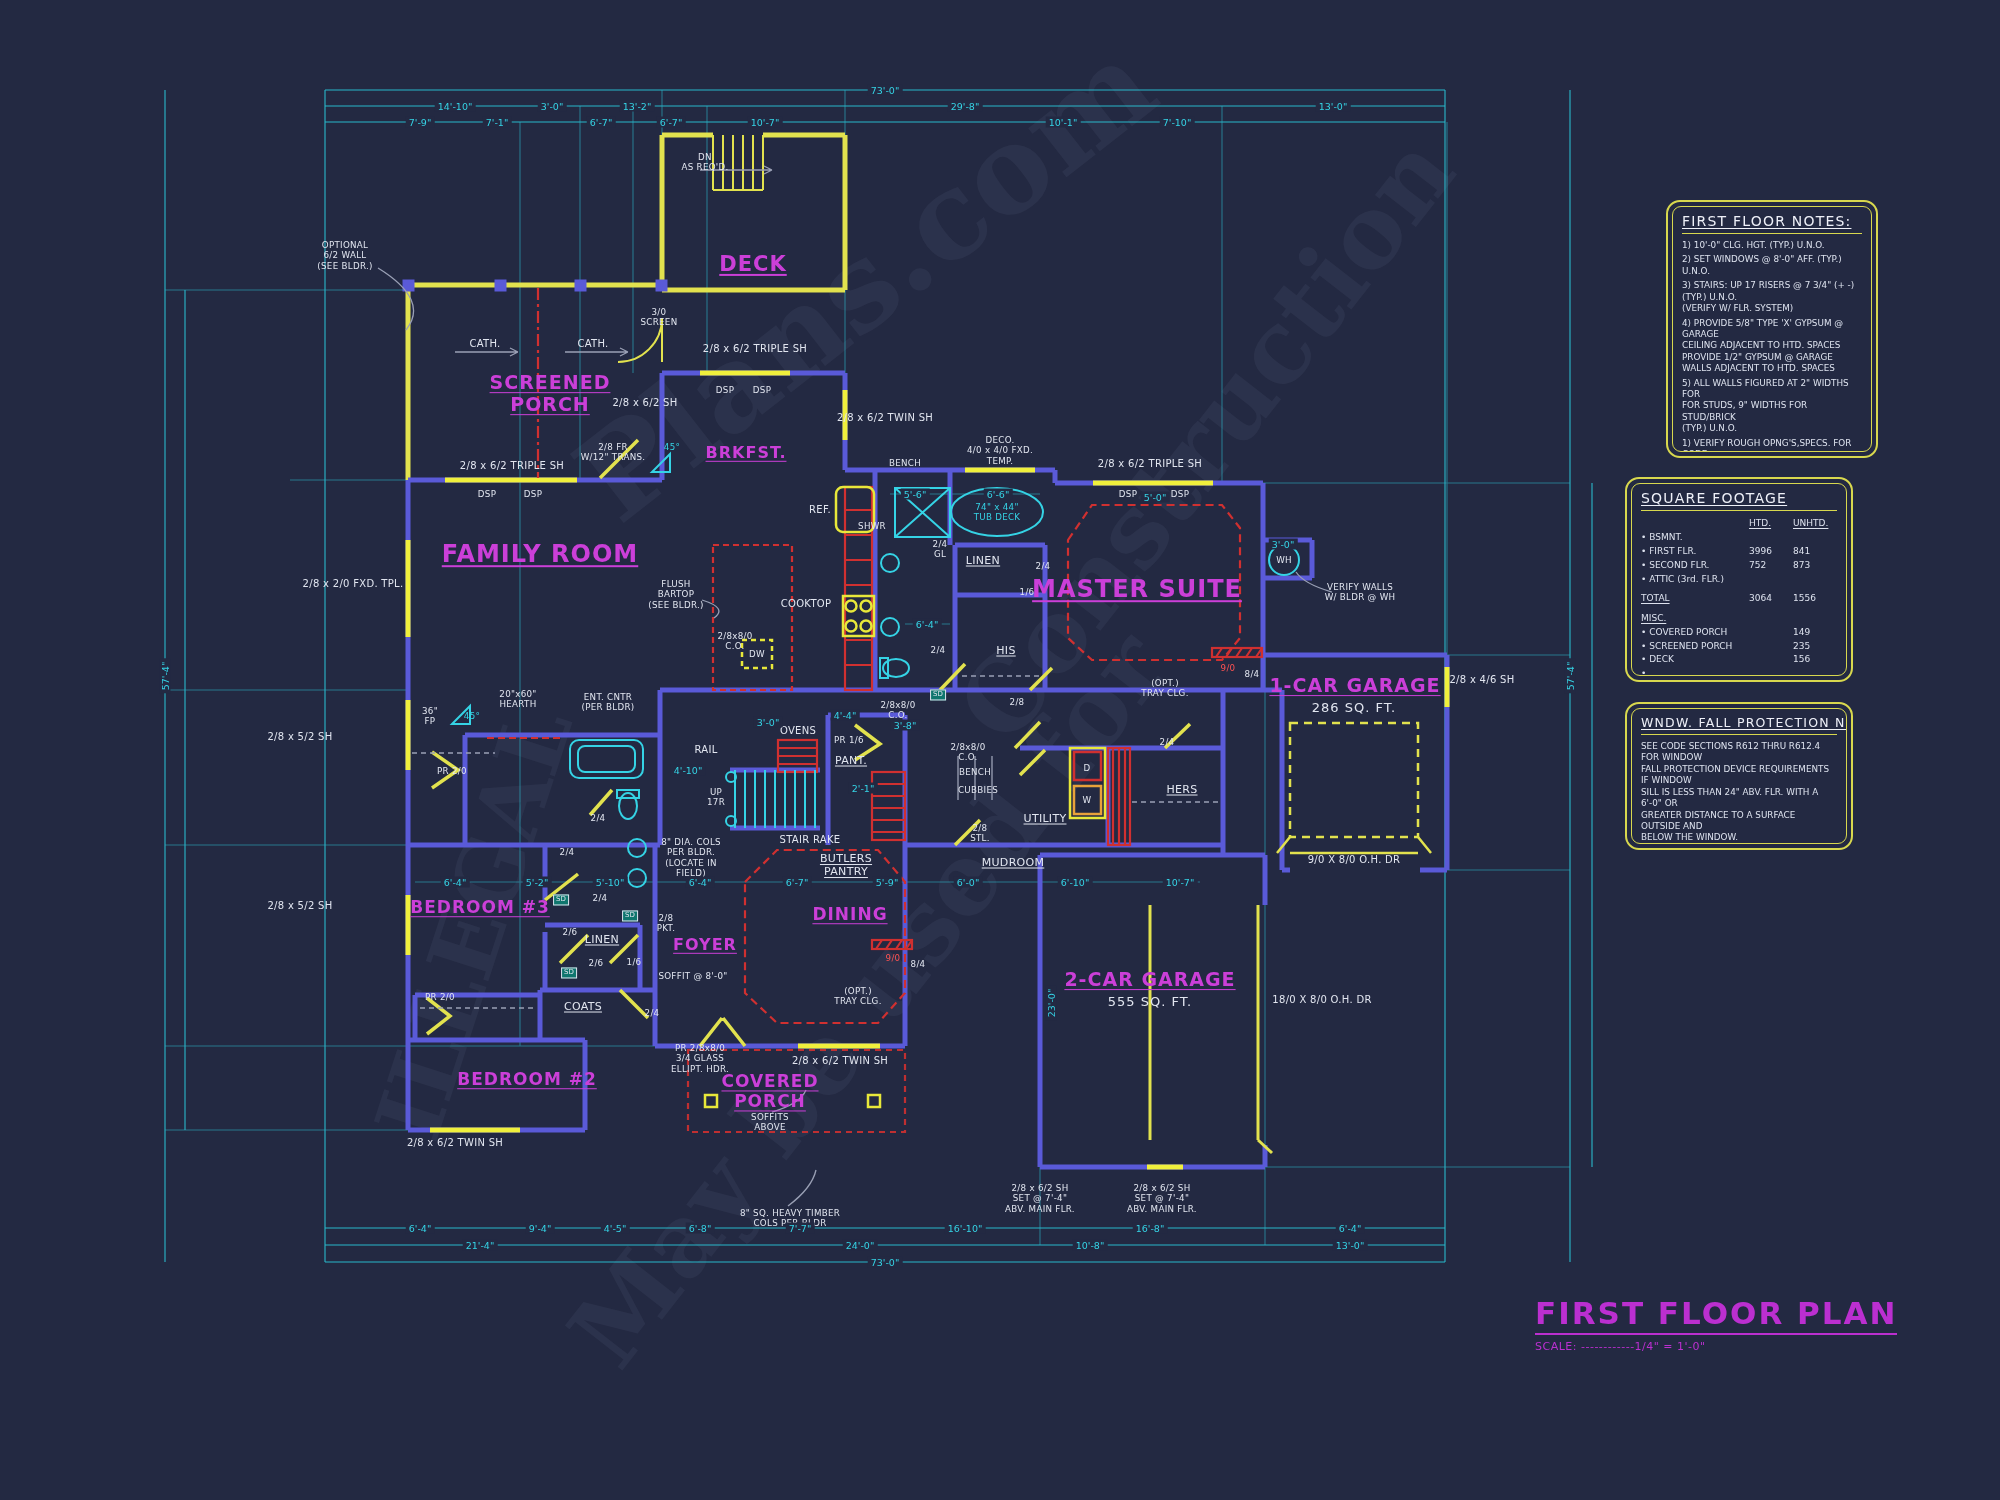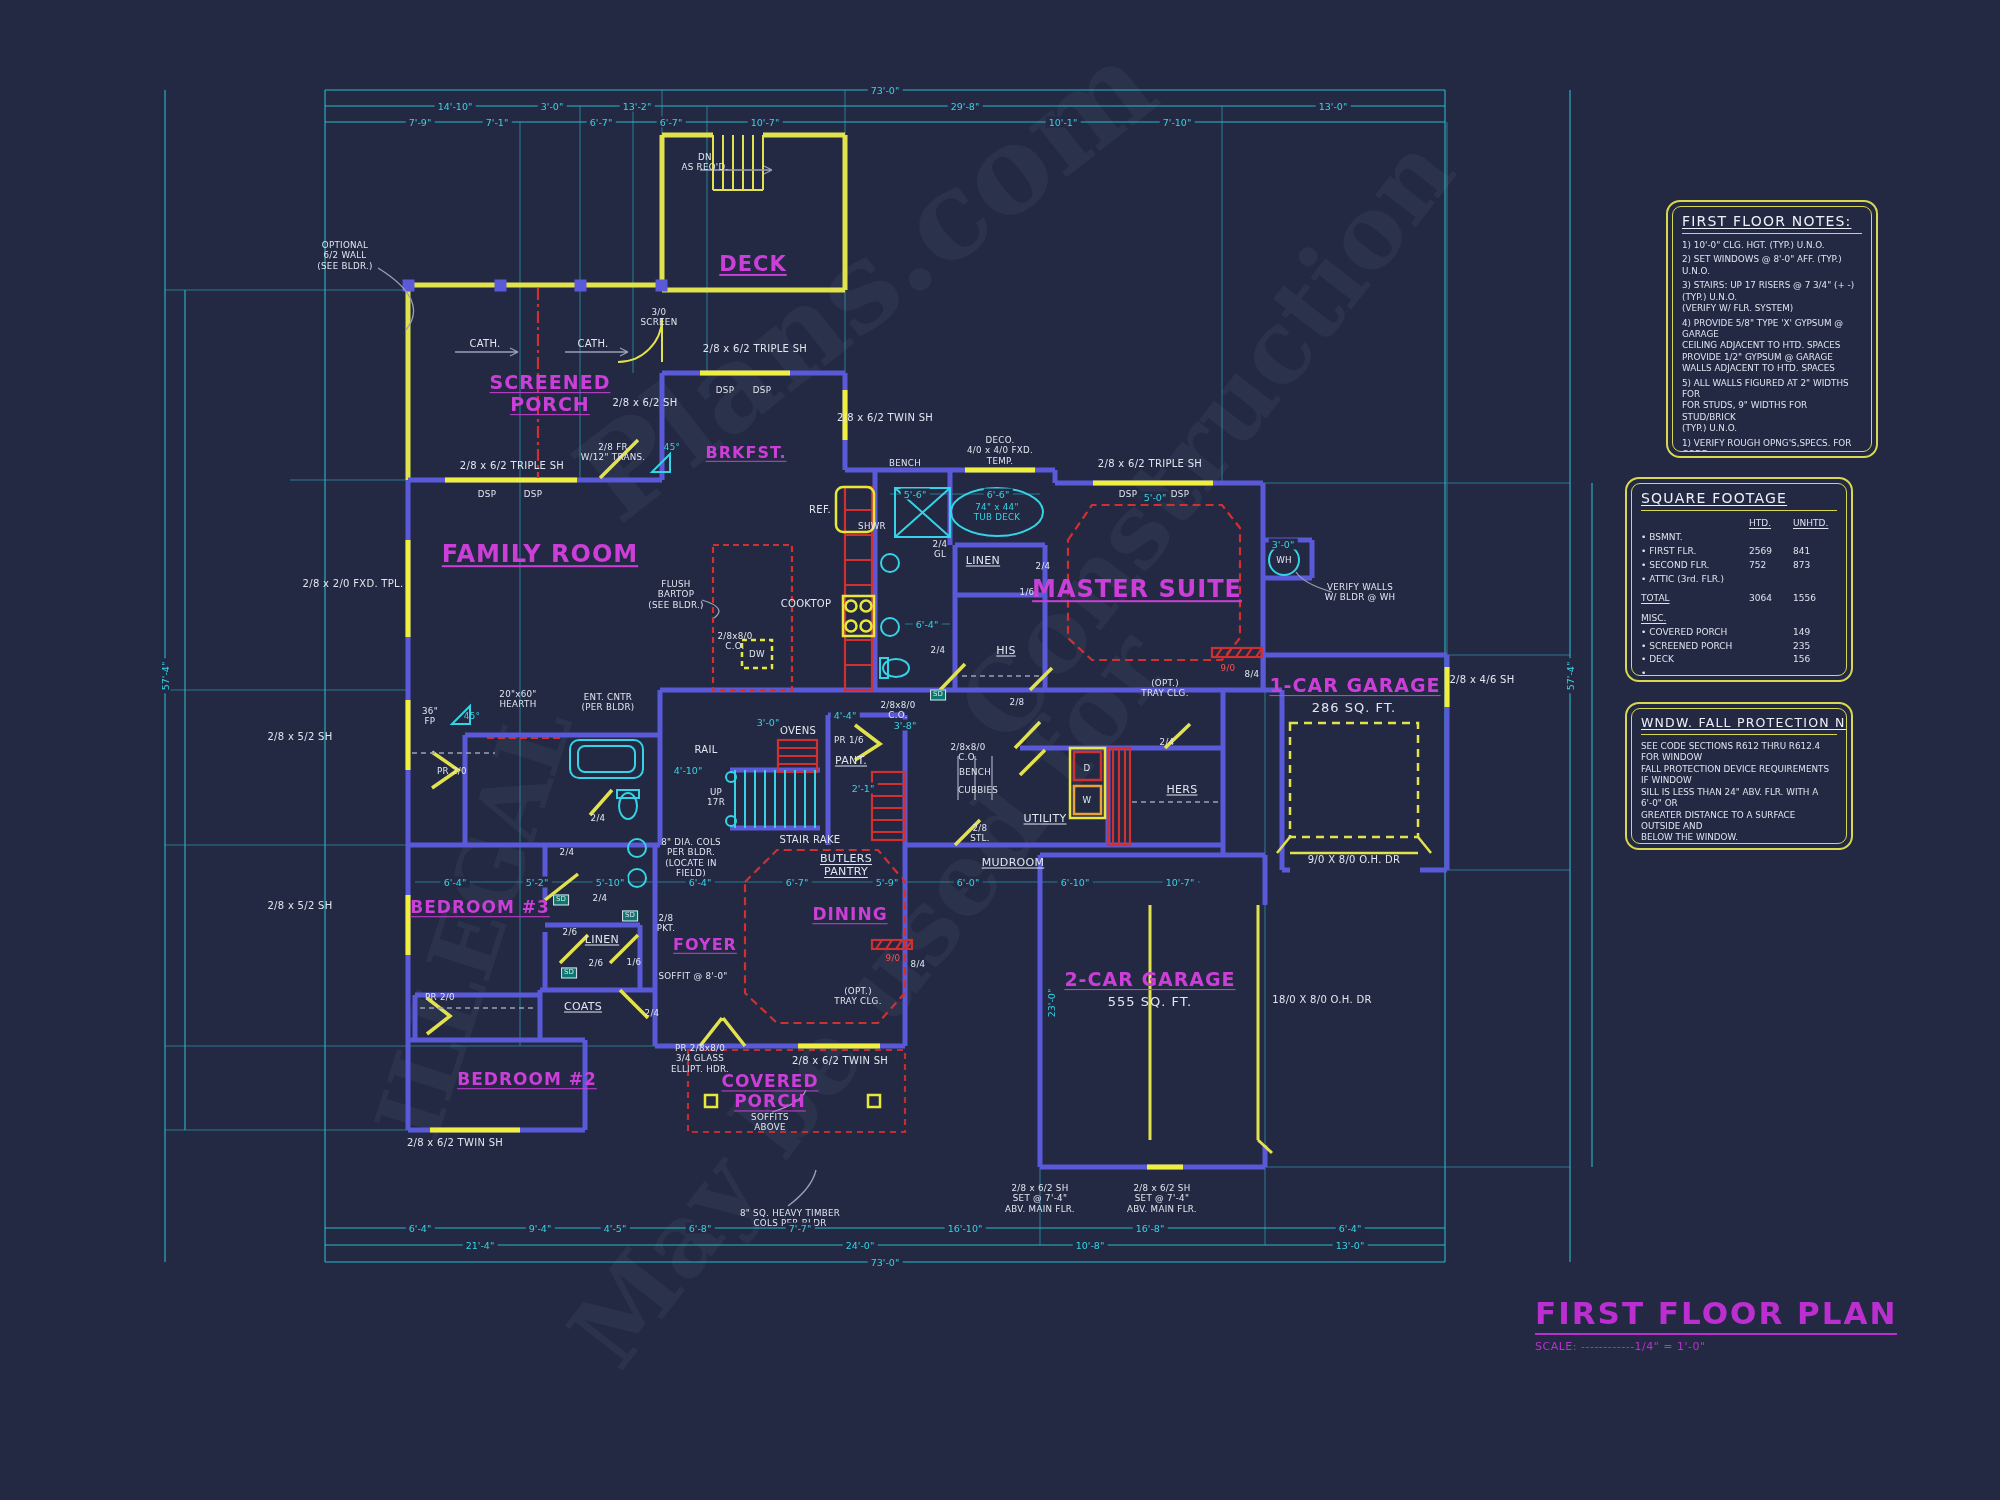--- a/index.html
+++ b/index.html
@@ -400,21 +400,21 @@
         <span class="sv shead">HTD.</span>
         <span class="sv shead">UNHTD.</span>
         </div>
       <div class="srow">
           <span class="sl">• BSMNT.</span>
           <span class="sv"></span>
           <span class="sv"></span>
         </div>
       <div class="srow">
           <span class="sl">• FIRST FLR.</span>
-          <span class="sv">2569</span>
+          <span class="sv">3996</span>
           <span class="sv">841</span>
         </div>
       <div class="srow">
           <span class="sl">• SECOND FLR.</span>
           <span class="sv">752</span>
           <span class="sv">873</span>
         </div>
       <div class="srow">
           <span class="sl">• ATTIC (3rd. FLR.)</span>
           <span class="sv"></span>

